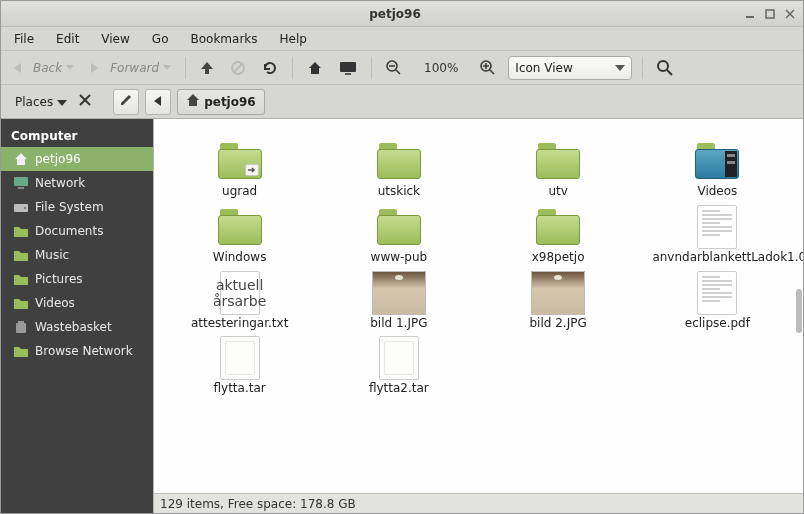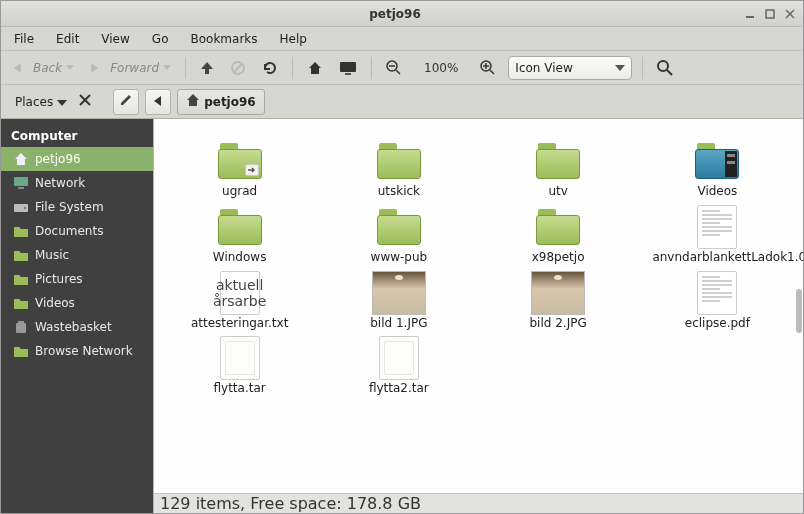--- a/index.html
+++ b/index.html
@@ -28,21 +28,21 @@
 .sb-header { font-weight: bold; color: #fff; padding: 6px 10px 4px; }
 .sb-item { display: flex; align-items: center; gap: 6px; padding: 4px 8px 4px 12px; color: #e8e8e8; }
 .sb-item.active { background: #8bb26a; color: #fff; }
 .sb-item .sb-ico { width: 16px; height: 16px; display: inline-flex; align-items: center; justify-content: center; }
 .main { flex: 1; display: flex; flex-direction: column; background: #f7f7f5; border-left: 1px solid #b5b5b0; }
 .iconview { flex: 1; overflow: hidden; padding: 18px 8px 0; position: relative; background: #fefefe; }
 .grid { display: grid; grid-template-columns: repeat(4, 1fr); column-gap: 4px; row-gap: 2px; }
 .item { display: flex; flex-direction: column; align-items: center; padding: 2px 4px; }
 .thumb { width: 54px; height: 44px; display: flex; align-items: center; justify-content: center; margin-bottom: 2px; }
 .item .label { text-align: center; color: #222; line-height: 1.15; max-width: 130px; font-size: 12px; }
-.statusbar { height: 20px; border-top: 1px solid #c0c0bc; display: flex; align-items: center; padding: 0 6px; color: #333; background: #e2e2de; font-size: 16px; }
+.statusbar { height: 20px; border-top: 1px solid #c0c0bc; display: flex; align-items: center; padding: 0 6px; color: #333; background: #e2e2de; font-size: 12px; }
 .scrollind { position: absolute; right: 1px; width: 6px; height: 44px; top: 170px; background: #bcbcb8; border-radius: 3px; }
 
 .folder-ico { width: 48px; height: 40px; position: relative; }
 .folder-ico .tab { position:absolute; top:2px; left:4px; width:18px; height:8px; background:#9bbd59; border-radius:2px 2px 0 0; }
 .folder-ico .body { position:absolute; top:8px; left:2px; right:2px; bottom:2px; background:linear-gradient(#c5db8f,#9bbd59); border-radius:3px; border:1px solid #7a9a3e; }
 .folder-ico .mark { position:absolute; right:5px; bottom:5px; width:14px;height:12px; background:#f3f3ef; border-radius:2px; border:1px solid #c9c9c4; display:flex; align-items:center; justify-content:center; }
 .vid-ico .body { background: linear-gradient(#5aa6c4,#2c7ba0); border-color:#1f5f7e; }
 .vid-strip { position:absolute; right:4px; top:10px; width:12px; bottom:4px; background:#222; }
 .vid-strip::before,.vid-strip::after { content:""; position:absolute; left:2px; right:2px; height:3px; background:#888; }
 .vid-strip::before { top:3px; }

